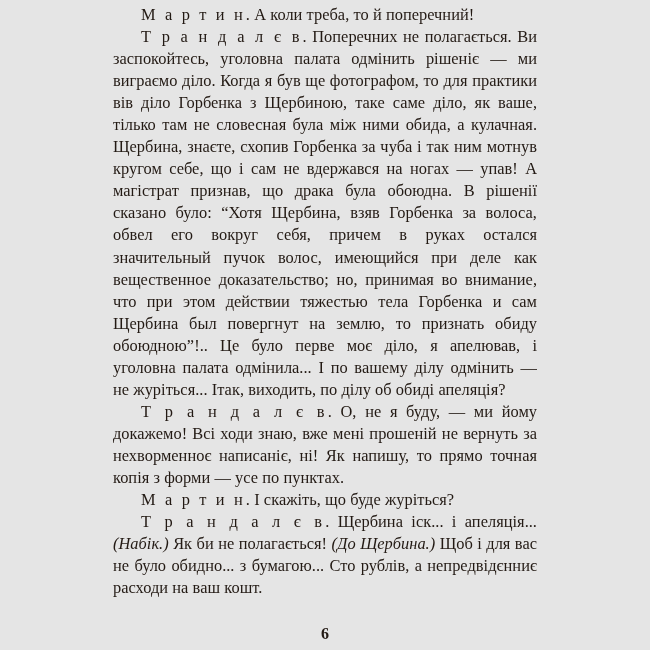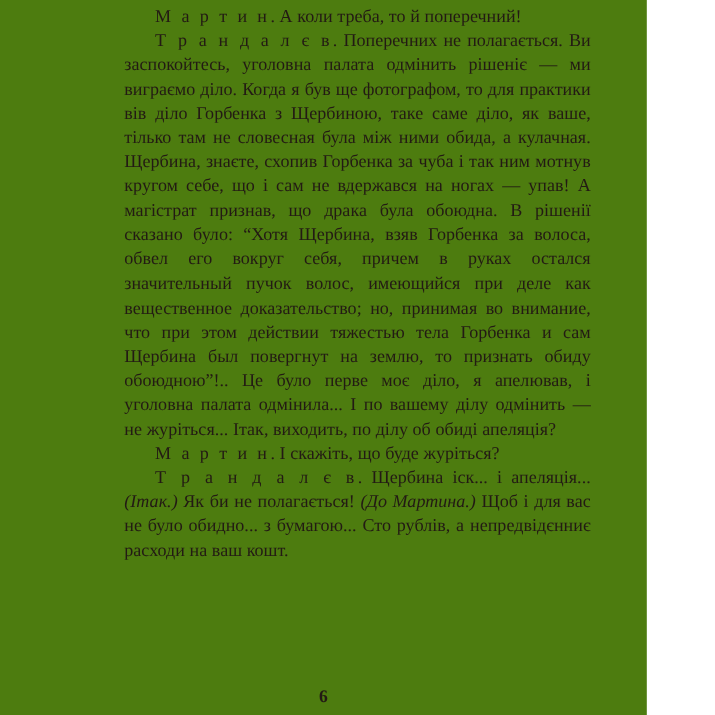--- a/index.html
+++ b/index.html
@@ -9,24 +9,24 @@
   body {
     width: 650px;
     height: 650px;
     background: #ffffff;
     font-family: "Liberation Serif", "DejaVu Serif", serif;
     color: #231a14;
     overflow: hidden;
   }
   .page {
     position: relative;
-    width: 588px;
+    width: 650px;
     height: 650px;
     box-sizing: border-box;
-    background: #4d7c0f;
+    background: #e5e5e5;
   }
   .text-block {
     position: absolute;
     left: 113px;
     top: 4px;
     width: 424px;
   }
   .para {
     margin: 0;
     font-size: 16.4px;
@@ -67,22 +67,23 @@
 
 <div class="page">
 
   <div class="text-block">
 
     <p class="para"><span class="speaker">М а р т и н</span><span class="speaker-dot">.</span><span> А коли треба, то й поперечний!</span></p>
 
     <p class="para"><span class="speaker">Т р а н д а л є в</span><span class="speaker-dot">.</span><span>  Поперечних не полагається. Ви заспокойтесь, уголовна палата одмінить рішеніє — ми виграємо діло. Когда я був ще фотографом, то для практики вів діло Горбенка з Щербиною, таке саме діло, як ваше, тілько там не словесная була між ними обида, а кулачная. Щербина, знаєте, схопив Горбенка за чуба і так ним мотнув кругом себе, що і сам не вдержався на ногах — упав! А магістрат признав, що драка була обоюдна. В рішенії сказано було: “Хотя Щербина, взяв Горбенка за волоса, обвел его вокруг себя, причем в руках остался значительный пучок волос, имеющийся при деле как вещественное доказательство; но, принимая во внимание, что при этом действии тяжестью тела Горбенка и сам Щербина был повергнут на землю, то признать обиду обоюдною”!.. Це було перве моє діло, я апелював, і уголовна палата одмінила... І по вашему ділу одмінить — не журіться... Ітак, виходить, по ділу об обиді апеляція?</span></p>
 
 
+    <p class="para"><span class="speaker">Т р а н д а л є в</span><span class="speaker-dot">.</span><span> О, не я буду, — ми йому докажемо! Всі ходи знаю, вже мені прошеній не вернуть за нехворменноє написаніє, ні! Як напишу, то прямо точная копія з форми — усе по пунктах.</span></p>
 
     <p class="para"><span class="speaker">М а р т и н</span><span class="speaker-dot">.</span><span>  І скажіть, що буде журіться?</span></p>
 
-    <p class="para"><span class="speaker">Т р а н д а л є в</span><span class="speaker-dot">.</span><span><span>  Щербина іск... і апеляція... </span><span class="stage">(Ітак.)</span><span> Як би не полагається! </span><span class="stage">(До Мартина.)</span><span> Щоб і для вас не було обидно... з бумагою... Сто рублів, а непредвідєнниє расходи на ваш кошт.</span></span></p>
+    <p class="para"><span class="speaker">Т р а н д а л є в</span><span class="speaker-dot">.</span><span><span>  Щербина іск... і апеляція... </span><span class="stage">(Набік.)</span><span> Як би не полагається! </span><span class="stage">(До Щербина.)</span><span> Щоб і для вас не було обидно... з бумагою... Сто рублів, а непредвідєнниє расходи на ваш кошт.</span></span></p>
 
   </div>
 
   <div class="page-number">6</div>
 
 </div>
 
 </body></html>

